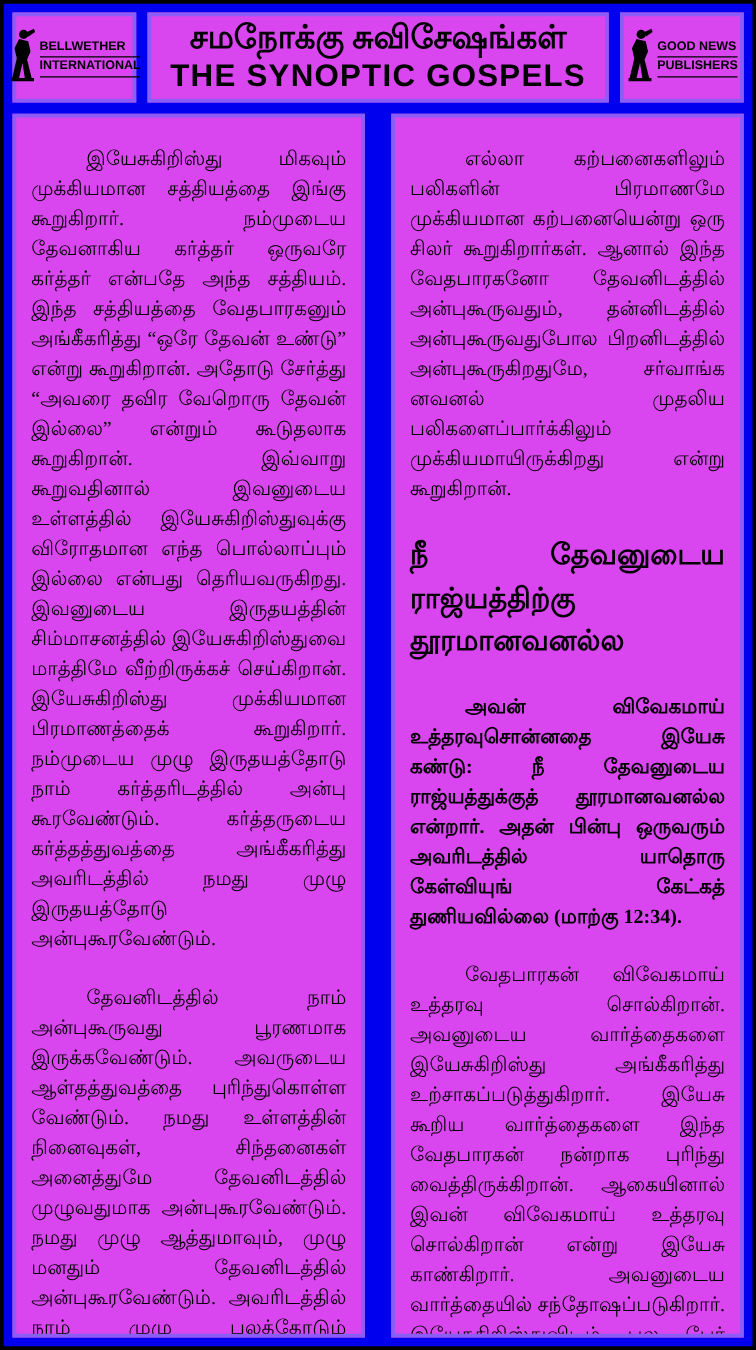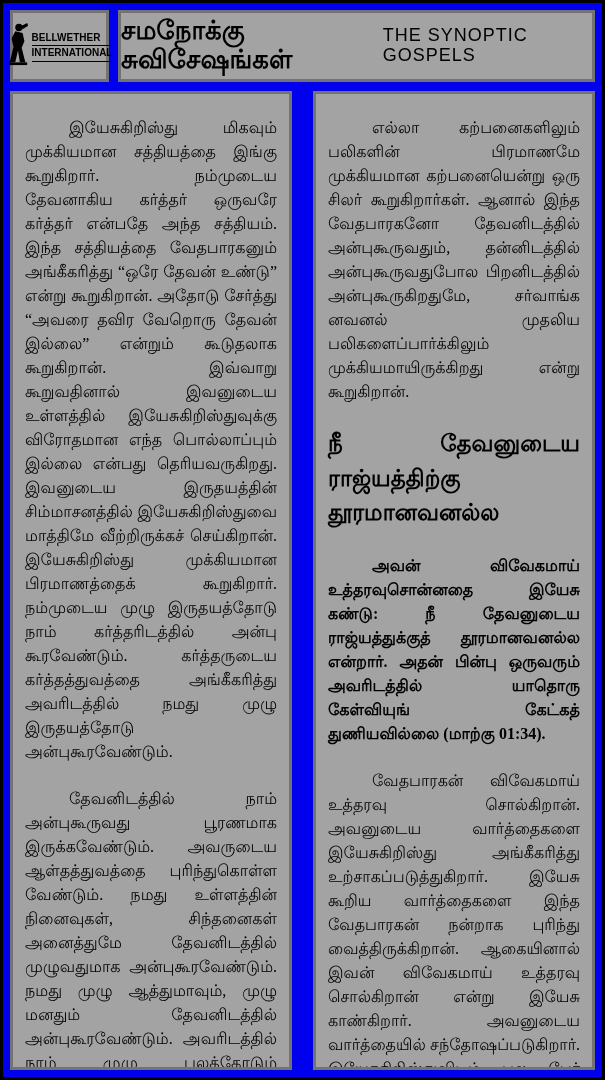--- a/index.html
+++ b/index.html
@@ -15,22 +15,22 @@
     width: 605px;
     height: 1080px;
     background: #0000EE;
     border: 3px solid #000000;
     padding: 7px;
     display: flex;
     flex-direction: column;
     gap: 9px;
   }
   .box {
-    background: #a3a3a3;
-    border: 3px solid #737373;
+    background: #d946ef;
+    border: 3px solid #8b5cf6;
     box-sizing: border-box;
   }
   
   .header {
     flex: 0 0 72px;
     display: flex;
     gap: 9px;
   }
   .logo-box {
     width: 99px;
@@ -49,36 +49,36 @@
     font-weight: bold;
     font-size: 10px;
     line-height: 1.45;
     color: #000;
     white-space: nowrap;
   }
   .logo-text span { border-bottom: 1.5px solid #000; }
   .title-box {
     flex: 1;
     display: flex;
-    flex-direction: row;
+    flex-direction: column;
     align-items: center;
     justify-content: center;
     gap: 3px;
   }
   .title-tamil {
     font-family: "Liberation Serif", serif;
     font-weight: bold;
     font-size: 26px;
     line-height: 1.1;
     color: #000;
   }
   .title-english {
     font-family: "Liberation Sans", sans-serif;
-    font-weight: normal;
-    font-size: 18px;
+    font-weight: bold;
+    font-size: 25px;
     letter-spacing: 1px;
     line-height: 1.1;
     color: #000;
   }
   
   .content {
     flex: 1;
     min-height: 0;
     display: flex;
     gap: 21px;
@@ -125,34 +125,50 @@
         <span>BELLWETHER</span>
         <span>INTERNATIONAL</span>
       </span>
     </div>
 
     <div class="box title-box">
       <div class="title-tamil">சமநோக்கு சுவிசேஷங்கள்</div>
       <div class="title-english">THE SYNOPTIC GOSPELS</div>
     </div>
 
+    <div class="box logo-box">
+      <span class="logo-figure">
+        <svg width="22" height="44" viewBox="0 0 24 48" aria-hidden="true">
+          <g fill="#000000">
+            <circle cx="13" cy="6" r="4"></circle>
+            <path d="M16 4l6-3 1 3-6 4z"></path>
+            <path d="M9 10l8 2 2 9-3 7 4 16h-6l-2-13-3 13H3l4-17-2-9z"></path>
+            <path d="M2 44h20v3H2z"></path>
+          </g>
+        </svg>
+      </span>
+      <span class="logo-text">
+        <span>GOOD NEWS</span>
+        <span>PUBLISHERS</span>
+      </span>
+    </div>
 
   </div>
 
   <div class="content">
 
     <div class="box column">
       <p>இயேசுகிறிஸ்து மிகவும் முக்கியமான சத்தியத்தை இங்கு கூறுகிறார். நம்முடைய தேவனாகிய கர்த்தர் ஒருவரே கர்த்தர் என்பதே அந்த சத்தியம். இந்த சத்தியத்தை வேதபாரகனும் அங்கீகரித்து “ஒரே தேவன் உண்டு” என்று கூறுகிறான். அதோடு சேர்த்து “அவரை தவிர வேறொரு தேவன் இல்லை” என்றும் கூடுதலாக கூறுகிறான். இவ்வாறு கூறுவதினால் இவனுடைய உள்ளத்தில் இயேசுகிறிஸ்துவுக்கு விரோதமான எந்த பொல்லாப்பும் இல்லை என்பது தெரியவருகிறது. இவனுடைய இருதயத்தின் சிம்மாசனத்தில் இயேசுகிறிஸ்துவை மாத்திமே வீற்றிருக்கச் செய்கிறான். இயேசுகிறிஸ்து முக்கியமான பிரமாணத்தைக் கூறுகிறார். நம்முடைய முழு இருதயத்தோடு நாம் கர்த்தரிடத்தில் அன்பு கூரவேண்டும். கர்த்தருடைய கர்த்தத்துவத்தை அங்கீகரித்து அவரிடத்தில் நமது முழு இருதயத்தோடு அன்புகூரவேண்டும்.</p>
       <p>தேவனிடத்தில் நாம் அன்புகூருவது பூரணமாக இருக்கவேண்டும். அவருடைய ஆள்தத்துவத்தை புரிந்துகொள்ள வேண்டும். நமது உள்ளத்தின் நினைவுகள், சிந்தனைகள் அனைத்துமே தேவனிடத்தில் முழுவதுமாக அன்புகூரவேண்டும். நமது முழு ஆத்துமாவும், முழு மனதும் தேவனிடத்தில் அன்புகூரவேண்டும். அவரிடத்தில் நாம் முழு பலத்தோடும் அன்புகூரவேண்டும்.</p>
 
     </div>
 
     <div class="box column">
       <p>எல்லா கற்பனைகளிலும் பலிகளின் பிரமாணமே முக்கியமான கற்பனையென்று ஒரு சிலர் கூறுகிறார்கள். ஆனால் இந்த வேதபாரகனோ தேவனிடத்தில் அன்புகூருவதும், தன்னிடத்தில் அன்புகூருவதுபோல பிறனிடத்தில் அன்புகூருகிறதுமே, சர்வாங்க னவனல் முதலிய பலிகளைப்பார்க்கிலும் முக்கியமாயிருக்கிறது என்று கூறுகிறான்.</p>
       <div class="section-heading">நீ தேவனுடைய ராஜ்யத்திற்கு தூரமானவனல்ல</div>
-      <p class="quote">அவன் விவேகமாய் உத்தரவுசொன்னதை இயேசு கண்டு: நீ தேவனுடைய ராஜ்யத்துக்குத் தூரமானவனல்ல என்றார். அதன் பின்பு ஒருவரும் அவரிடத்தில் யாதொரு கேள்வியுங் கேட்கத் துணியவில்லை (மாற்கு 01:34).</p>
+      <p class="quote">அவன் விவேகமாய் உத்தரவுசொன்னதை இயேசு கண்டு: நீ தேவனுடைய ராஜ்யத்துக்குத் தூரமானவனல்ல என்றார். அதன் பின்பு ஒருவரும் அவரிடத்தில் யாதொரு கேள்வியுங் கேட்கத் துணியவில்லை (மாற்கு 12:34).</p>
       <p>வேதபாரகன் விவேகமாய் உத்தரவு சொல்கிறான். அவனுடைய வார்த்தைகளை இயேசுகிறிஸ்து அங்கீகரித்து உற்சாகப்படுத்துகிறார். இயேசு கூறிய வார்த்தைகளை இந்த வேதபாரகன் நன்றாக புரிந்து வைத்திருக்கிறான். ஆகையினால் இவன் விவேகமாய் உத்தரவு சொல்கிறான் என்று இயேசு காண்கிறார். அவனுடைய வார்த்தையில் சந்தோஷப்படுகிறார். இயேசுகிறிஸ்துவிடம் பல பேர் விவேகமில்லாமல் உத்தரவு சொல்லியிருக்கிறார்கள். இந்த வேதபாரகனோ அவர்கள் எல்லோரிலும் வித்தியாசமானவனாக இருக்கிறான். விவேகமாய் உத்தரவு சொல்கிறான்.</p>
 
     </div>
 
   </div>
 
 </div>
 
 </body></html>

